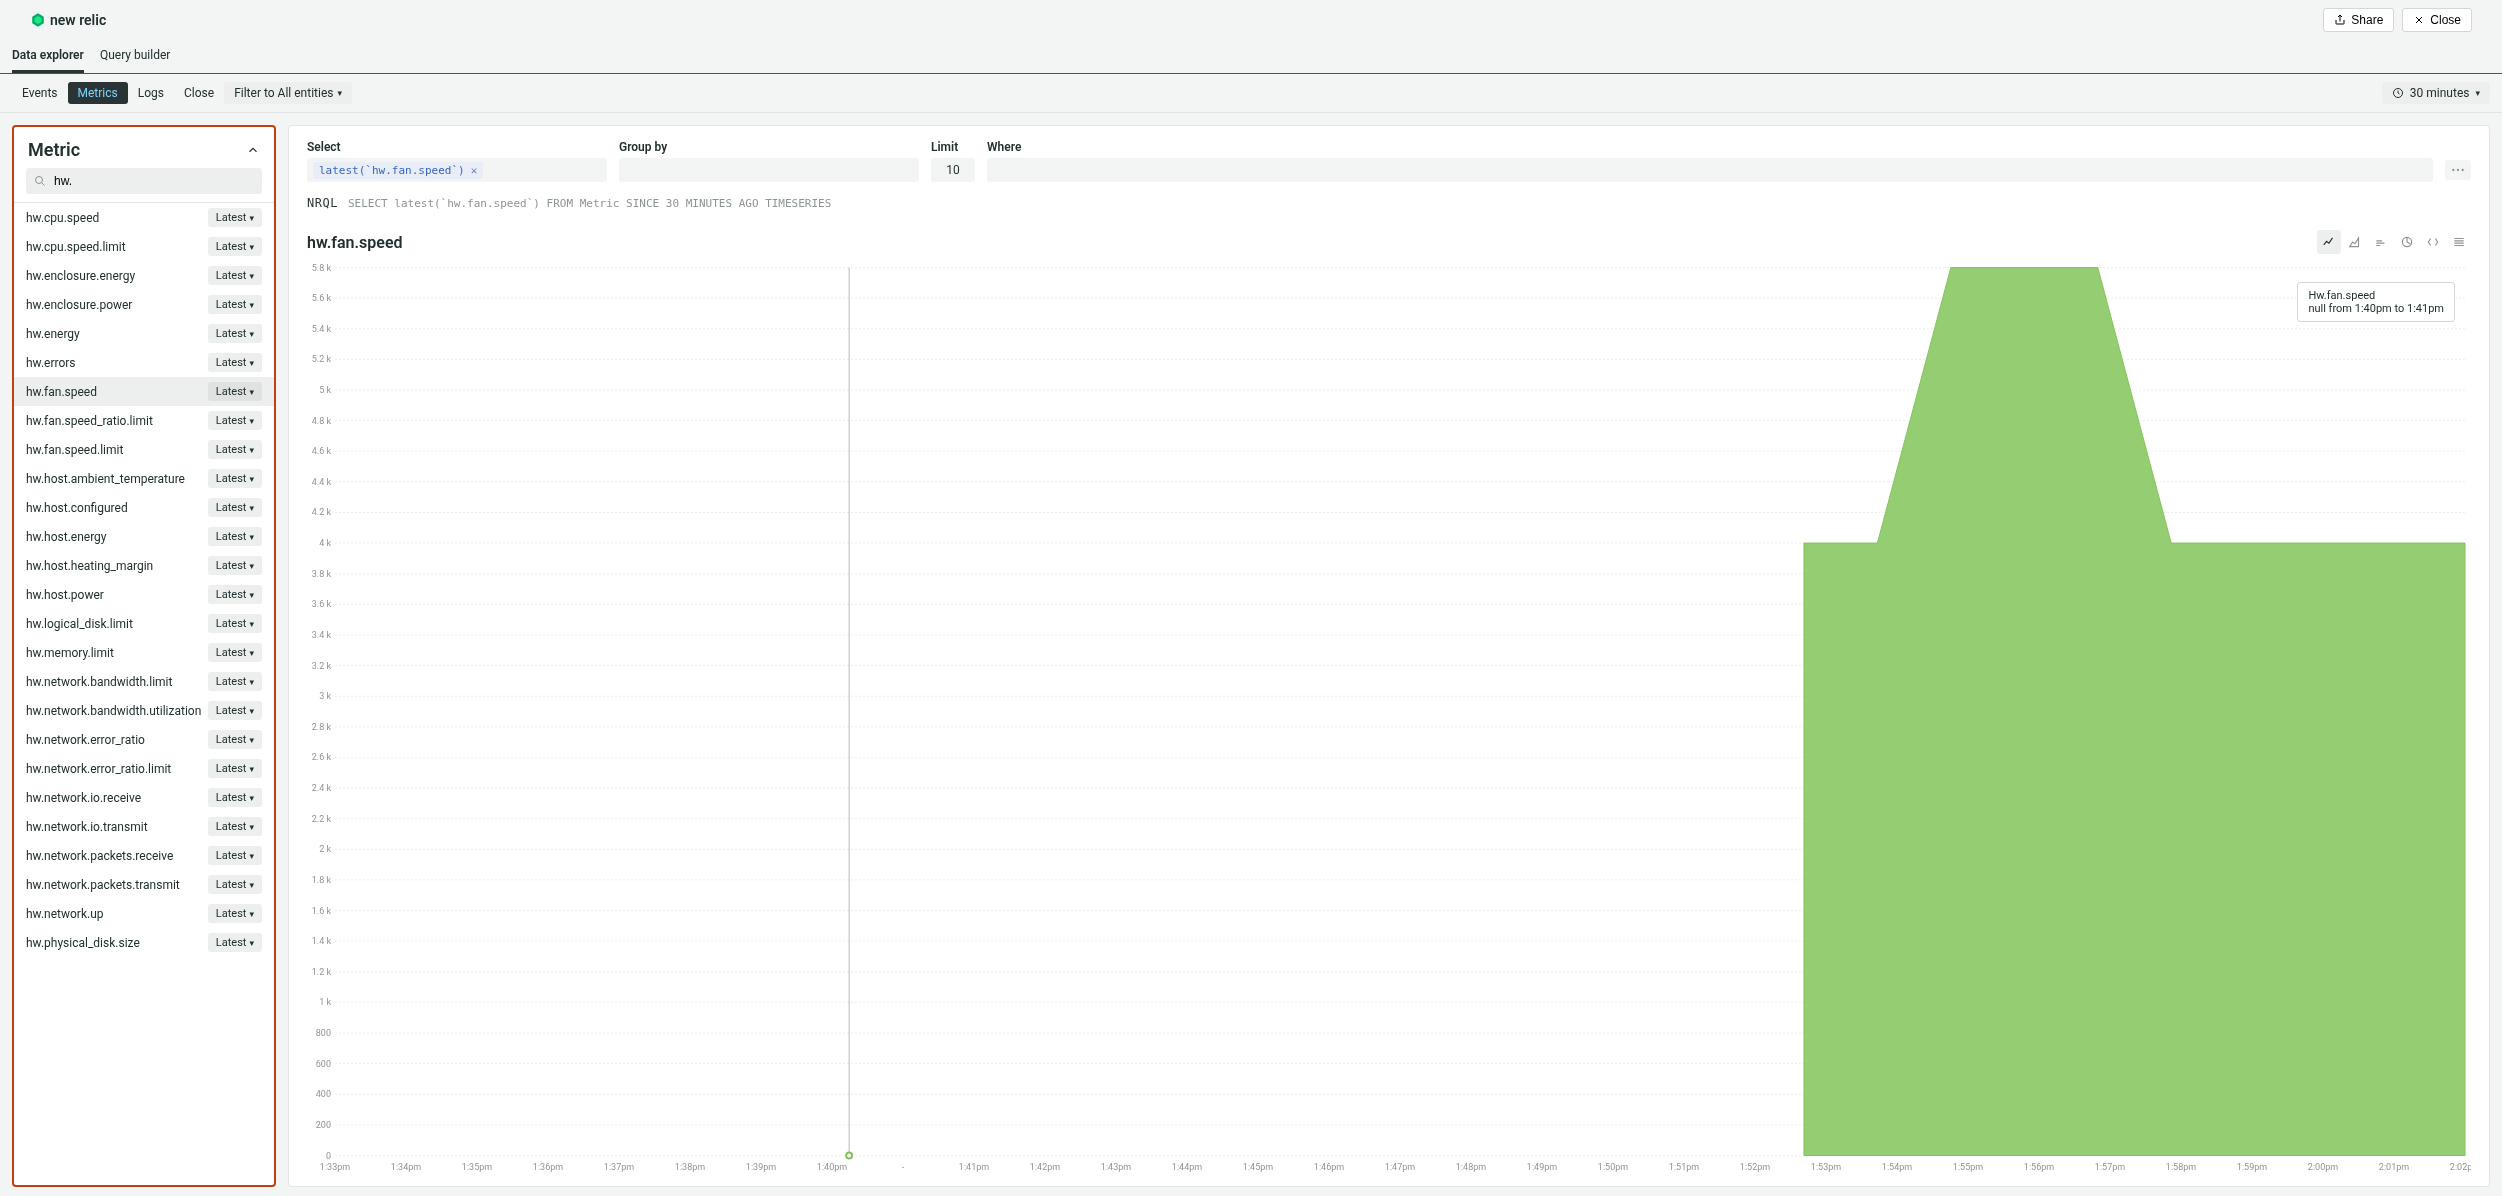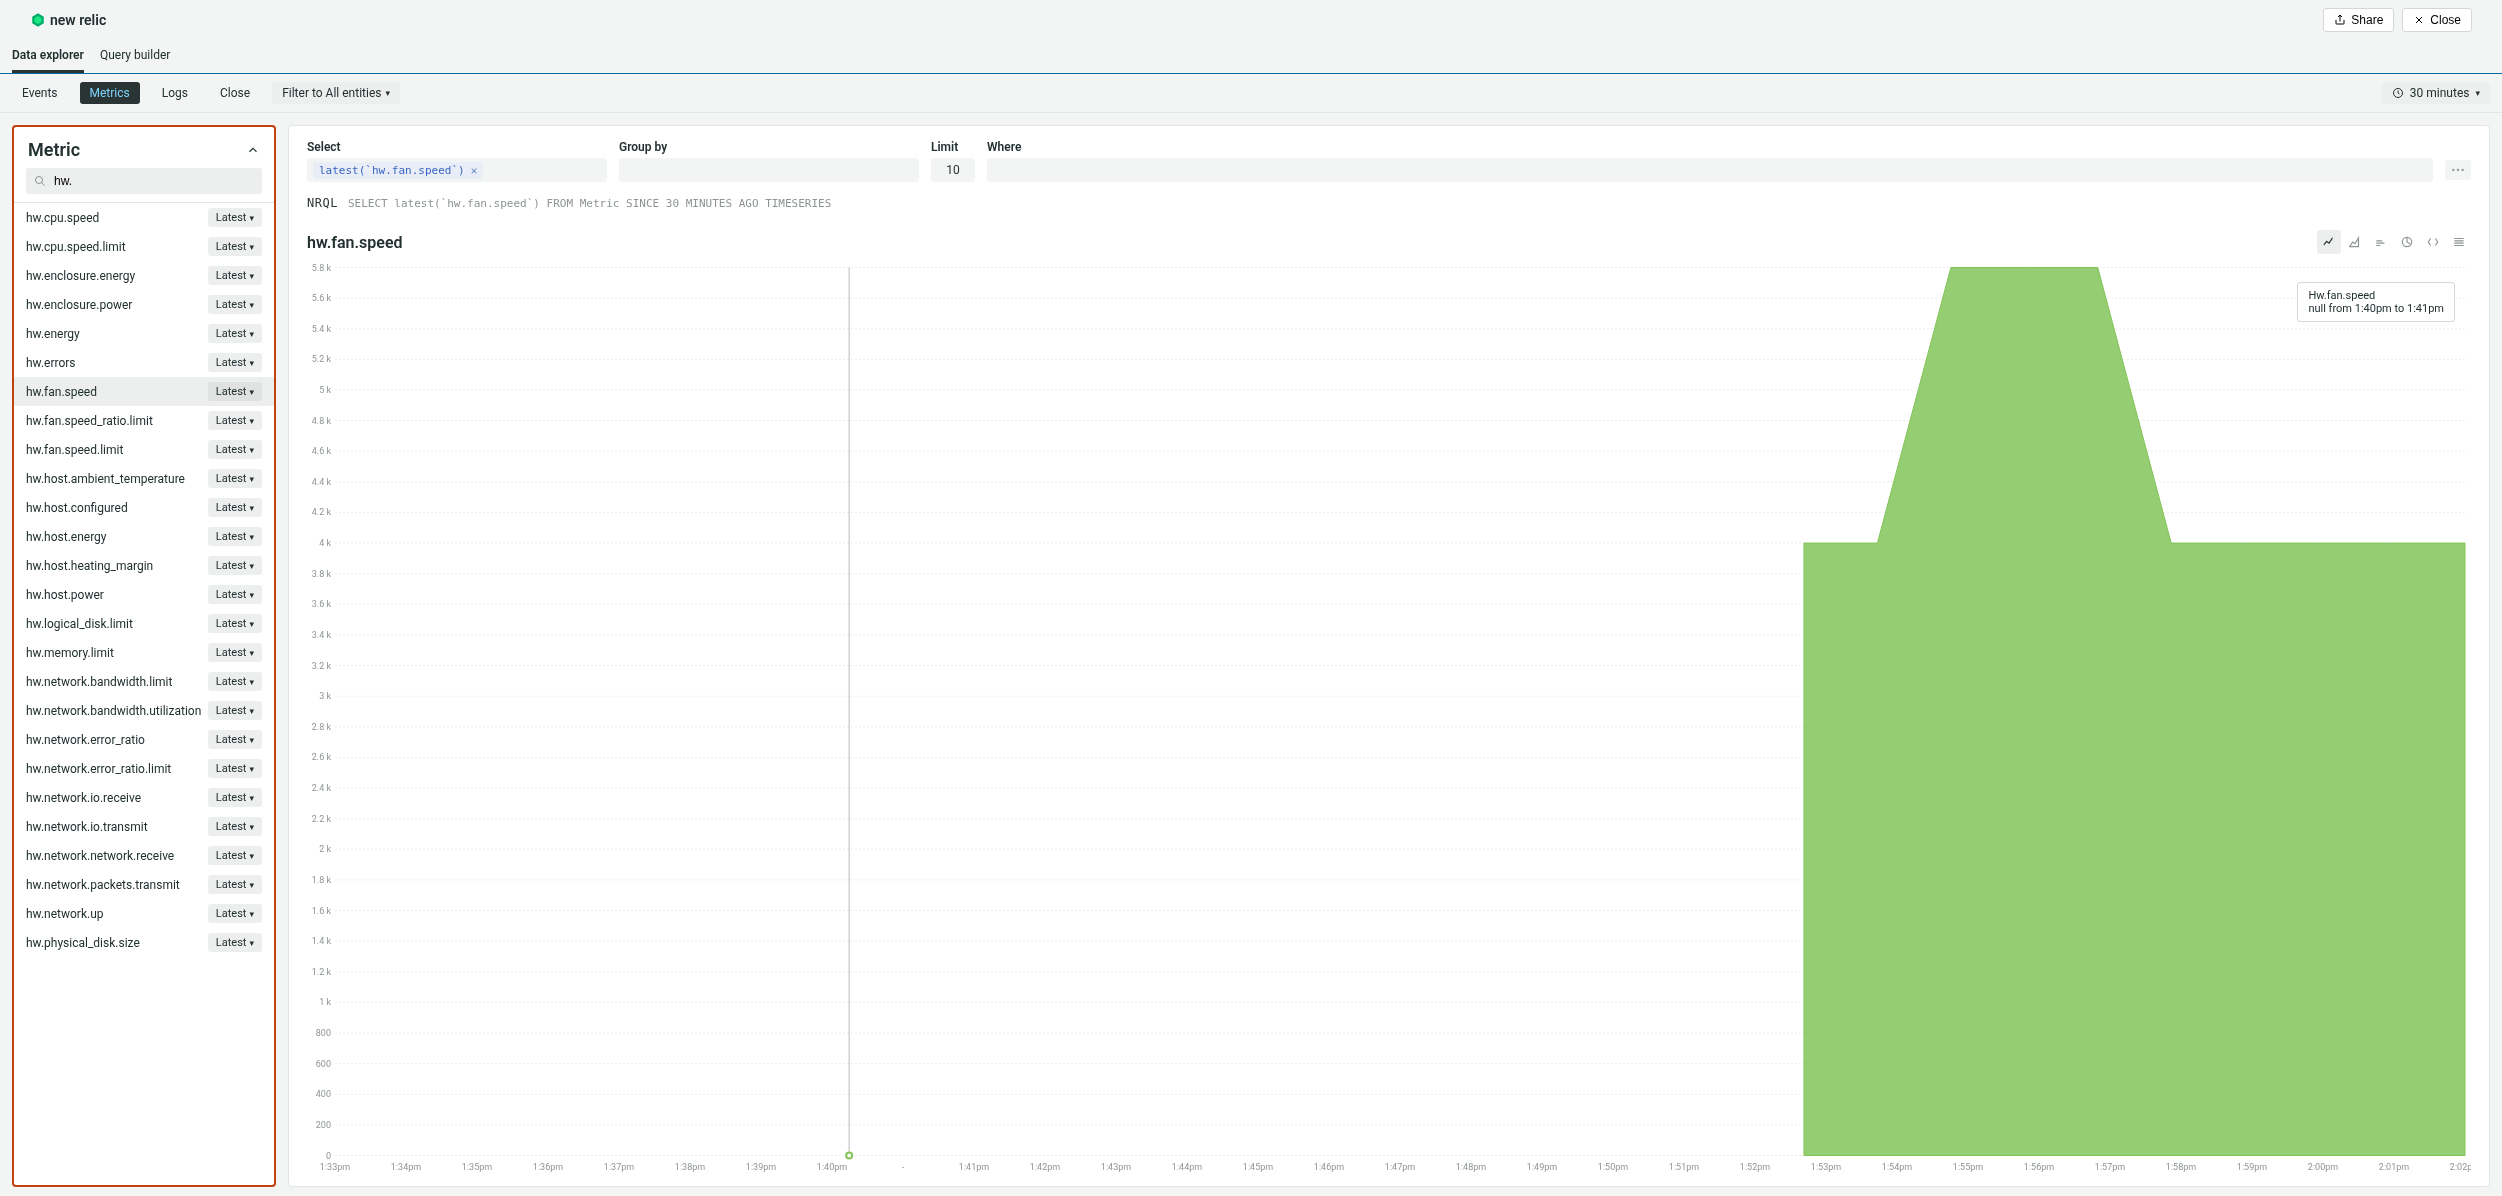--- a/index.html
+++ b/index.html
@@ -6,21 +6,21 @@
 body { font-family: -apple-system, BlinkMacSystemFont, "Segoe UI", Roboto, sans-serif; font-size: 12px; color: #223030; background: #f3f4f4; }
 .topbar { display: flex; align-items: center; justify-content: space-between; padding: 8px 30px; background: #f3f4f4; }
 .logo { display: flex; align-items: center; gap: 4px; font-weight: 600; font-size: 14px; }
 .logo-icon { width: 16px; height: 16px; }
 .topbar-right { display: flex; gap: 8px; }
 .share-btn, .close-btn { display: flex; align-items: center; gap: 5px; padding: 4px 10px; font-size: 12px; background: #fff; border: 1px solid #d5d7d7; border-radius: 3px; cursor: pointer; }
 .tabs-row { display: flex; padding: 0 12px; background: #f3f4f4; border-bottom: 1px solid #0369a1; gap: 16px; }
 .tabs-row .tab { padding: 8px 0; font-size: 12px; cursor: pointer; }
 .tabs-row .tab.active { font-weight: 600; border-bottom: 3px solid #2a3434; }
 .filter-row { display: flex; align-items: center; justify-content: space-between; padding: 8px 12px; background: #f3f4f4; border-bottom: 1px solid #e3e4e4; }
-.filter-left { display: flex; align-items: center; gap: 12px; }
+.filter-left { display: flex; align-items: center; }
 .sub-tab { padding: 4px 10px; border-radius: 3px; cursor: pointer; font-size: 12px; }
 .sub-tab.active { background: #2a3434; color: #7dd3fc; }
 .filter-chip { background: #edeeee; padding: 4px 10px; border-radius: 3px; font-size: 12px; display: flex; align-items: center; gap: 4px; cursor: pointer; }
 .time-chip { background: #edeeee; padding: 4px 10px; border-radius: 3px; font-size: 12px; display: flex; align-items: center; gap: 6px; cursor: pointer; }
 .workspace { display: flex; padding: 12px; gap: 12px; height: calc(100vh - 110px); }
 .sidebar { width: 264px; background: #fff; border: 2px solid #c2410c; border-radius: 4px; display: flex; flex-direction: column; }
 .sidebar-header { display: flex; align-items: center; justify-content: space-between; padding: 12px 14px 8px; }
 .sidebar-header h3 { font-size: 18px; font-weight: 600; }
 .search-wrap { padding: 0 12px 8px; }
 .search-input { width: 100%; padding: 6px 8px 6px 28px; border: none; background: #edeeee; border-radius: 3px; font-size: 12px; }
@@ -219,21 +219,21 @@
         </div>
         <div class="metric-row">
           <span>hw.network.io.receive</span>
           <span class="latest-pill">Latest <span class="chev">▾</span></span>
         </div>
         <div class="metric-row">
           <span>hw.network.io.transmit</span>
           <span class="latest-pill">Latest <span class="chev">▾</span></span>
         </div>
         <div class="metric-row">
-          <span>hw.network.network.receive</span>
+          <span>hw.network.packets.receive</span>
           <span class="latest-pill">Latest <span class="chev">▾</span></span>
         </div>
         <div class="metric-row">
           <span>hw.network.packets.transmit</span>
           <span class="latest-pill">Latest <span class="chev">▾</span></span>
         </div>
         <div class="metric-row">
           <span>hw.network.up</span>
           <span class="latest-pill">Latest <span class="chev">▾</span></span>
         </div>

